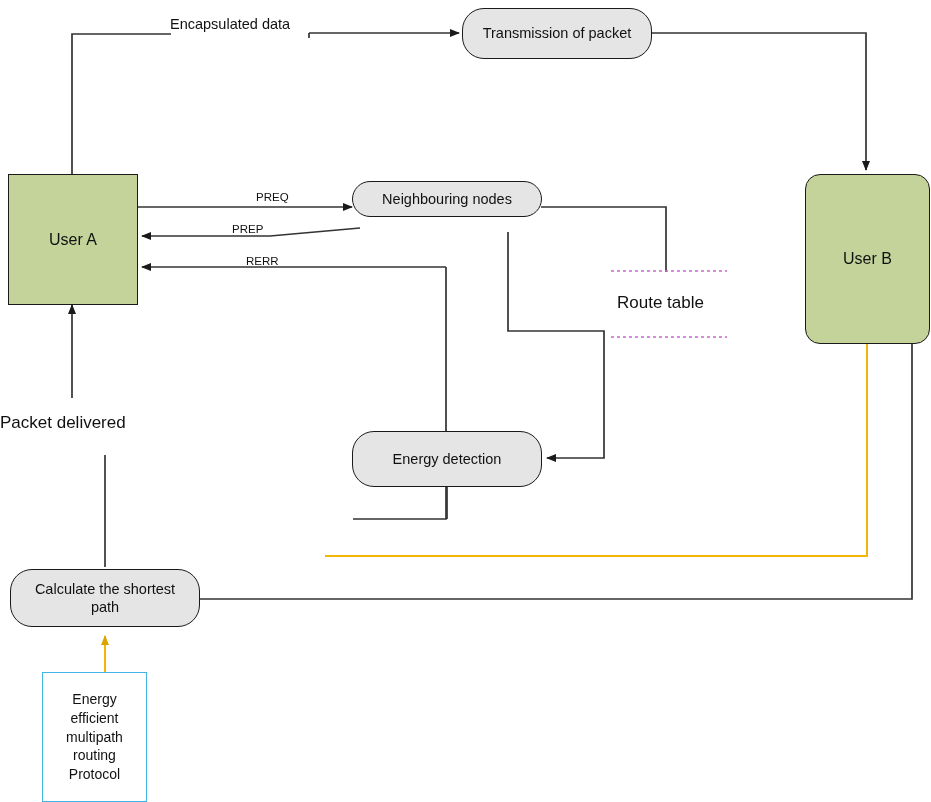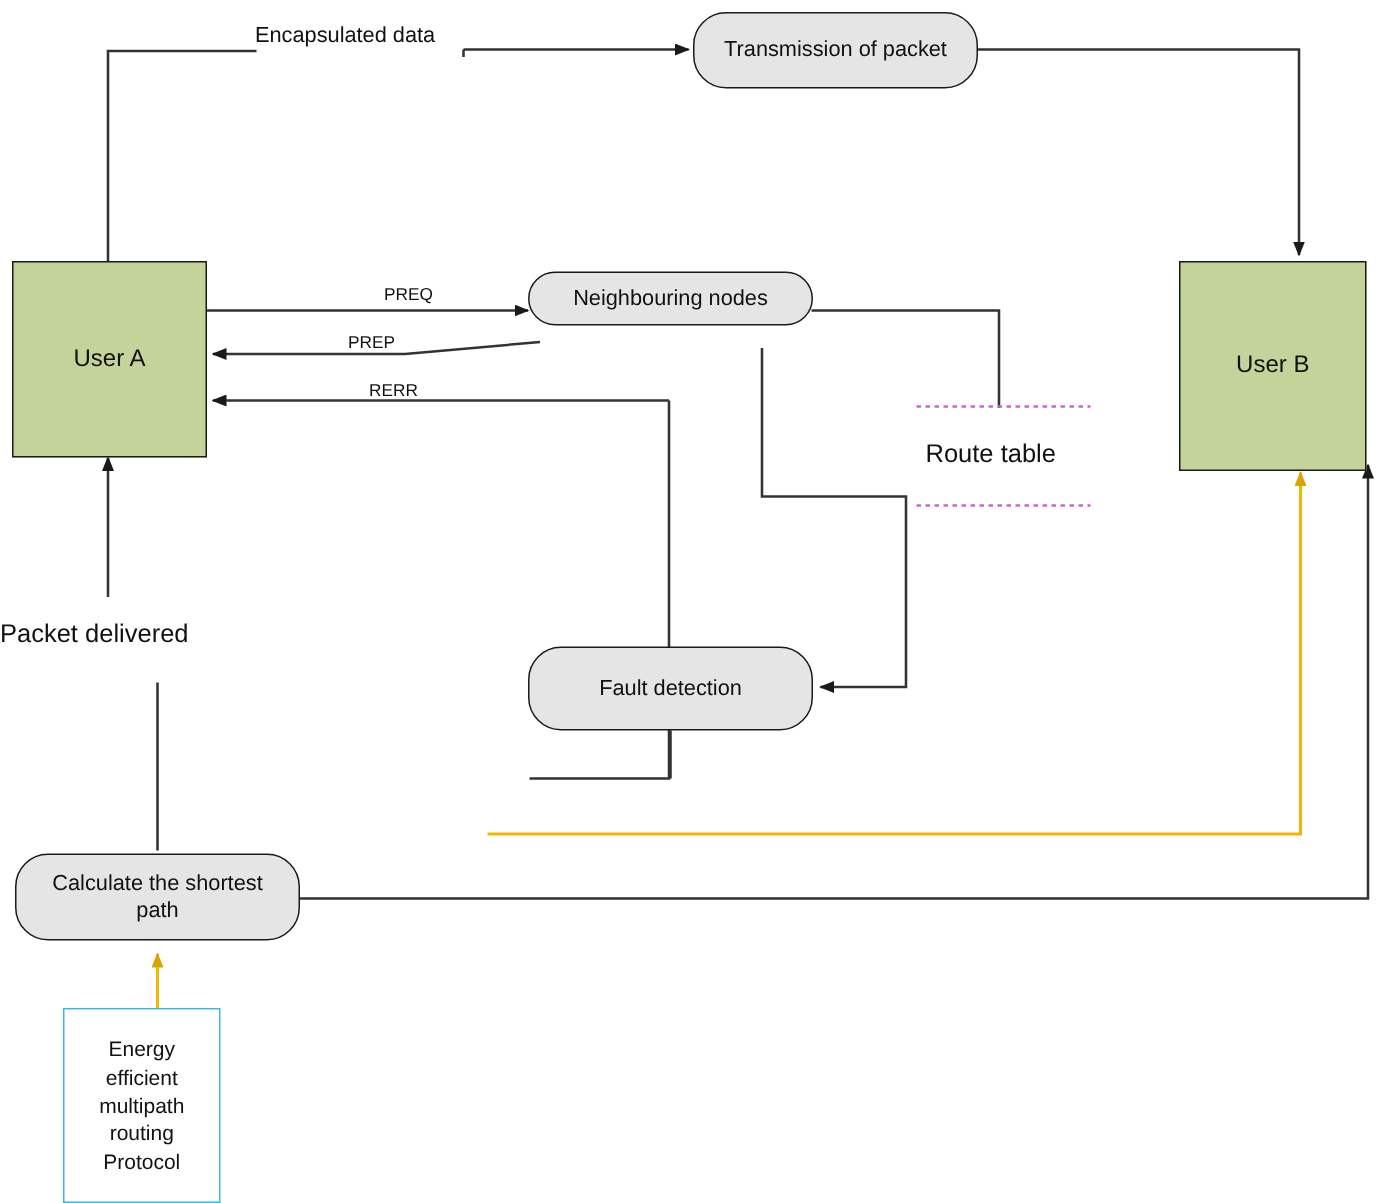--- a/index.html
+++ b/index.html
@@ -128,30 +128,30 @@
   </svg>
 
   <div class="node proc" style="left:462px; top:8px; width:190px; height:51px;">
     <span>Transmission of packet</span>
   </div>
 
   <div class="node user" style="left:8px; top:174px; width:130px; height:131px;">
     <span>User A</span>
   </div>
 
-  <div class="node user" style="left:786px; top:174px; width:125px; height:140px;">
+  <div class="node user" style="left:805px; top:174px; width:125px; height:170px;border-radius:15px;">
     <span>User B</span>
   </div>
 
   <div class="node proc" style="left:352px; top:181px; width:190px; height:36px;">
     <span>Neighbouring nodes</span>
   </div>
 
   <div class="node proc" style="left:352px; top:431px; width:190px; height:56px;">
-    <span>Fault detection</span>
+    <span>Energy detection</span>
   </div>
 
 
   <div class="node proc" style="left:10px; top:569px; width:190px; height:58px;">
     <span>Calculate the shortest path</span>
   </div>
 
   <div class="node protobox" style="left:42px; top:672px; width:105px; height:130px;">
     <span>Energy efficient multipath routing Protocol</span>
   </div>

